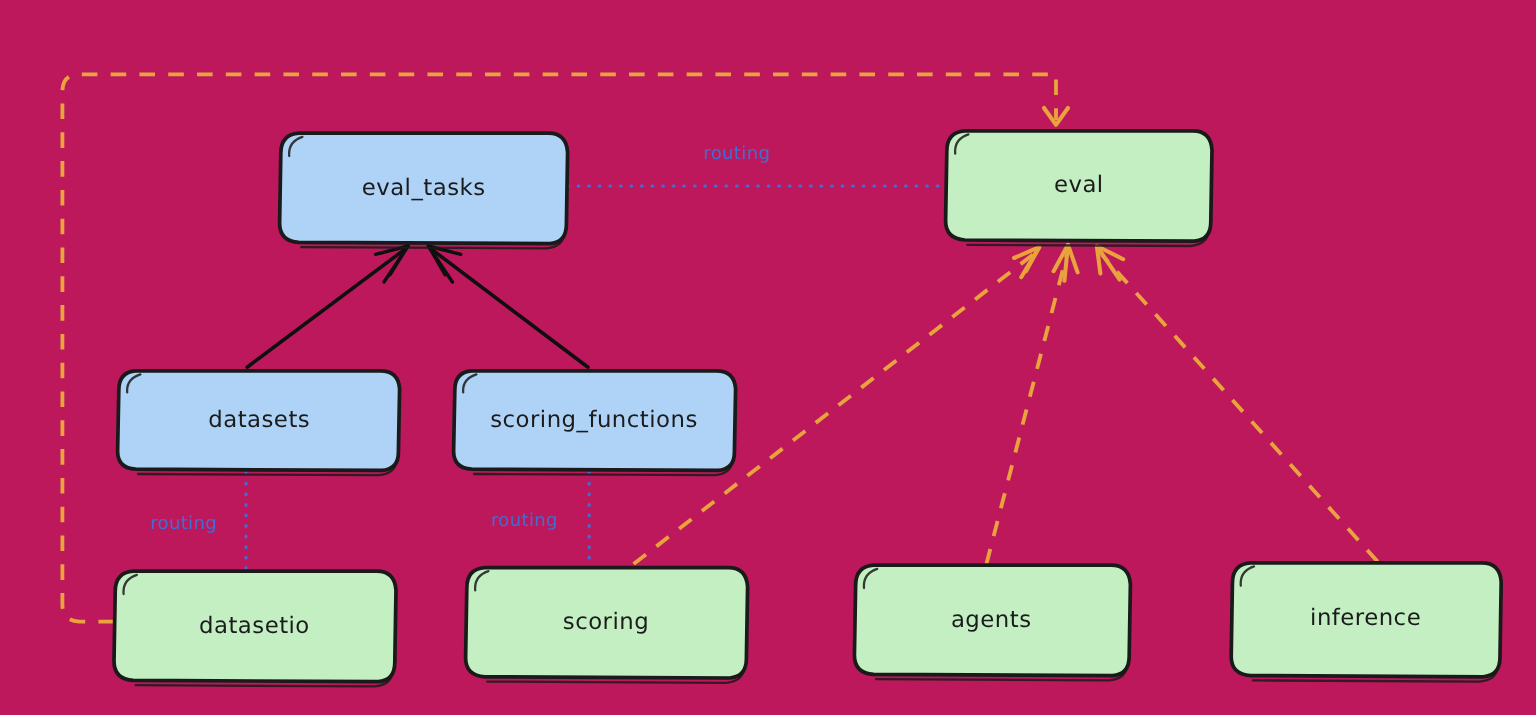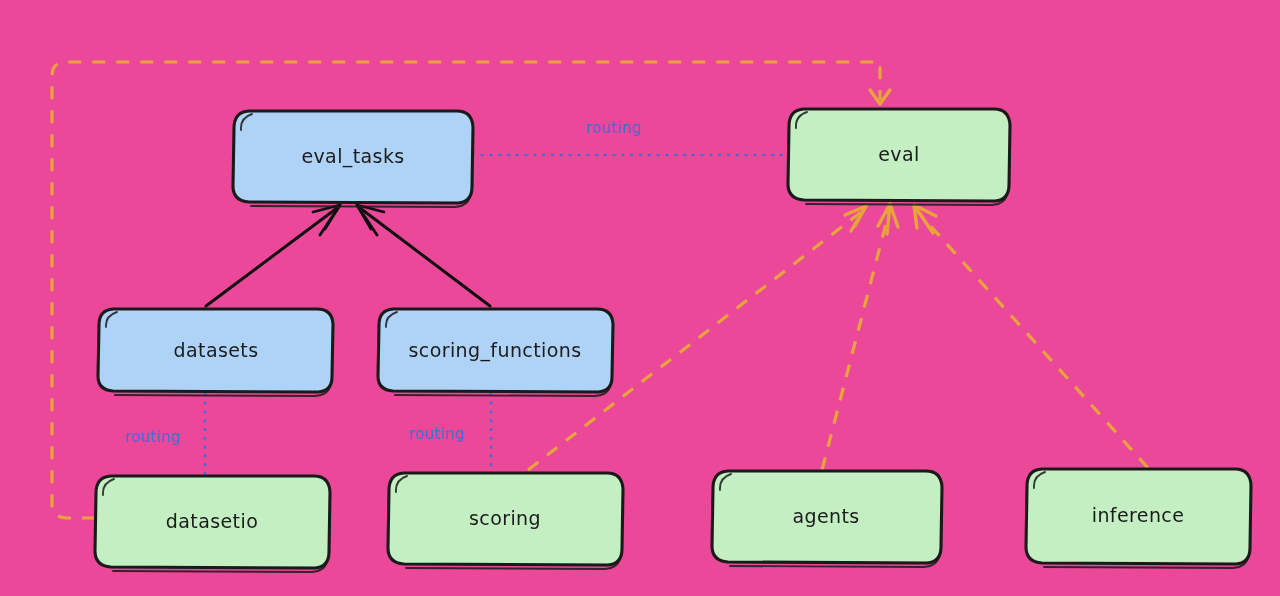--- a/index.html
+++ b/index.html
@@ -11,21 +11,21 @@
   body {
     width: 1280px;
     height: 596px;
     overflow: hidden;
     font-family: "DejaVu Sans", sans-serif;
   }
   #diagram-root {
     position: relative;
     width: 1280px;
     height: 596px;
-    background: #ec4899;
+    background: #be185d;
   }
   #diagram-svg {
     position: absolute;
     left: 0;
     top: 0;
     width: 1280px;
     height: 596px;
   }
   .node-label {
     font-family: "DejaVu Sans", sans-serif;

